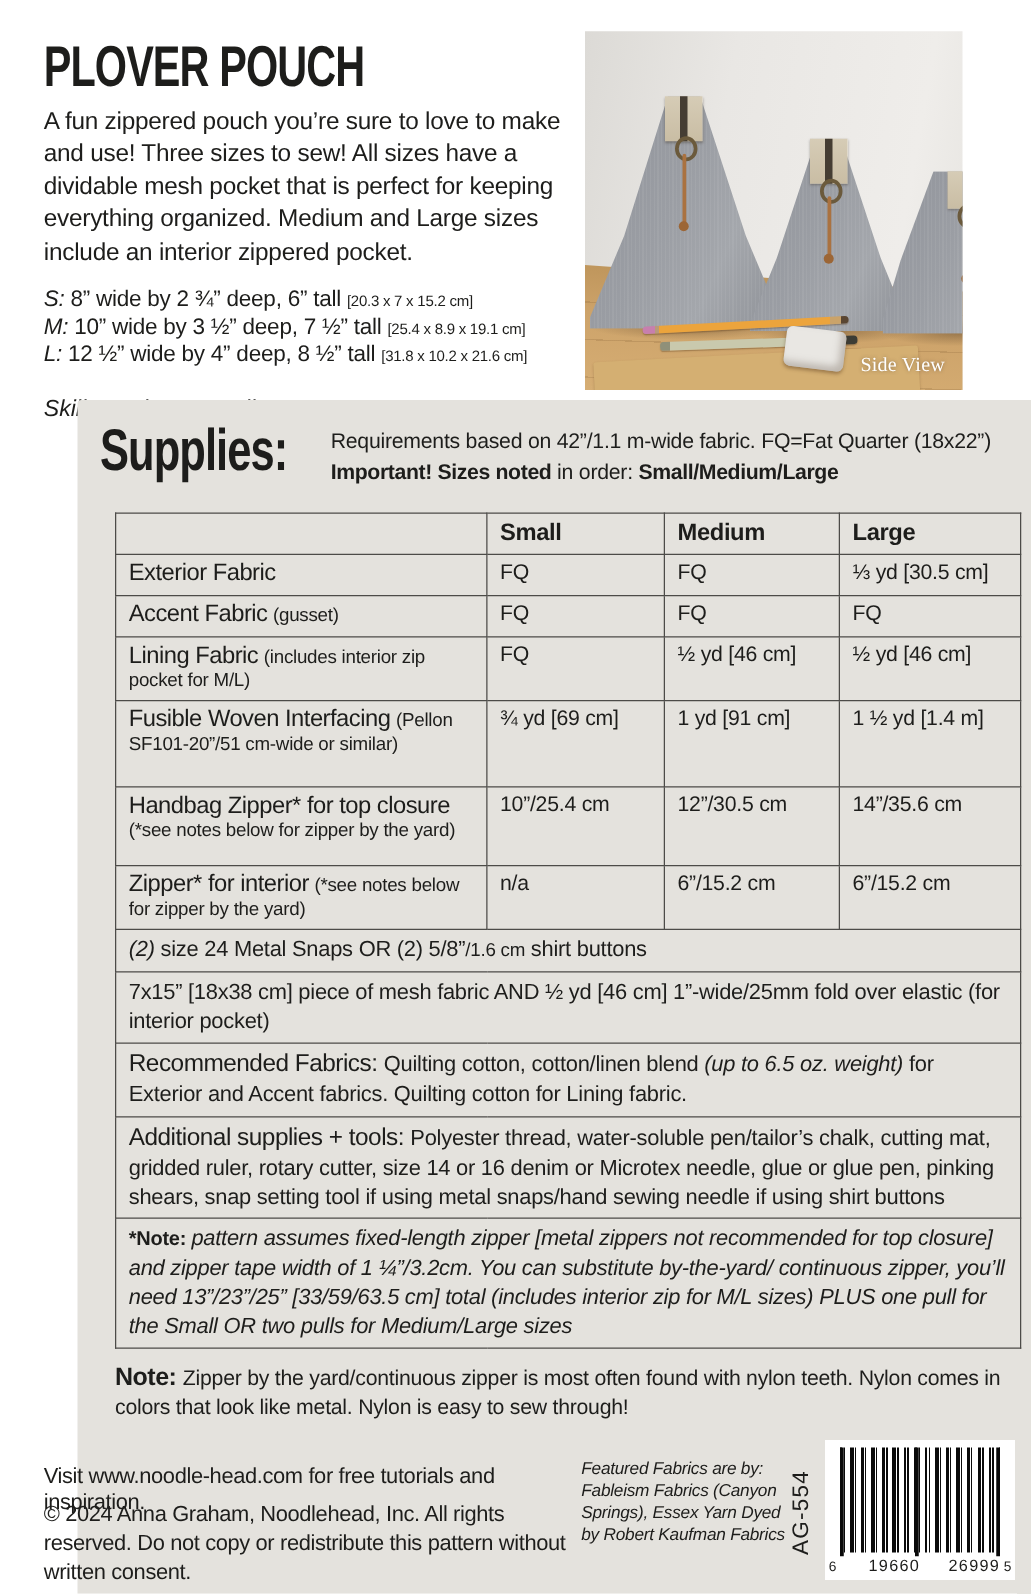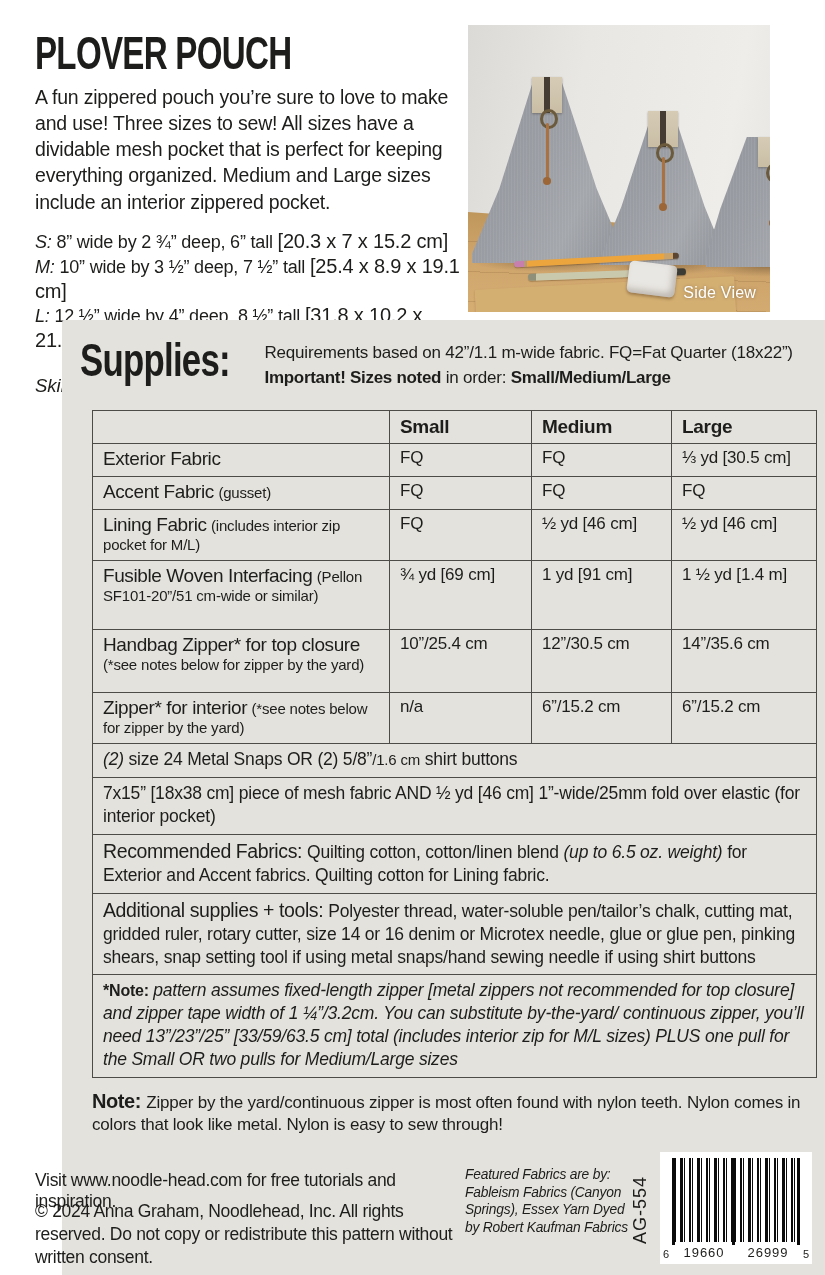--- a/index.html
+++ b/index.html
@@ -7,27 +7,27 @@
         font-family:"Liberation Sans","DejaVu Sans",sans-serif;color:#1d1d1b;}
 
   
   .intro{position:absolute;left:35px;top:30px;width:430px;}
   .title{font-weight:bold;font-size:46px;line-height:1;letter-spacing:-1px;
          transform:scaleX(0.72);transform-origin:left top;white-space:nowrap;margin:0 0 8px 0;}
   .desc{font-size:19.5px;line-height:1.34;letter-spacing:-0.2px;margin:0 0 14px 0;}
   .dims-head{font-size:18.5px;margin:0 0 2px 0;}
   .dim-line{font-size:18px;line-height:1.22;letter-spacing:-0.2px;}
   .dim-line .sz{font-style:italic;}
-  .dim-line .metric{font-size:20px;}
+  .dim-line .metric{font-size:12px;}
   .skill{font-size:18.5px;margin-top:22px;}
   .skill .lbl{font-style:italic;}
 
   
   .photo{position:absolute;left:468px;top:25px;width:302px;height:287px;overflow:hidden;
-         background:linear-gradient(100deg,#dcdad6 0%,#e9e7e4 35%,#efedea 80%,#e6e4e0 100%);}
+         background:linear-gradient(100deg,#dcdad6 0%,#e9e7e4 35%,#efedea 80%,#e6e4e0 100%);font-family:Liberation Serif, serif;}
   .floor{position:absolute;left:-30px;top:185px;width:440px;height:170px;
          transform:rotate(4deg);transform-origin:left top;
          background:linear-gradient(180deg,#bf965c 0,#cda36a 22%,#d6ae74 60%,#dcb77e 100%);}
   .floor .planks{position:absolute;inset:0;
          background:repeating-linear-gradient(178deg,rgba(110,75,35,.18) 0 1px,transparent 1px 30px);}
   .paper{position:absolute;left:8px;top:258px;width:260px;height:60px;background:#d4af72;
          transform:rotate(-3deg);border-radius:2px;box-shadow:0 1px 2px rgba(90,60,30,.3);}
   .pouch{position:absolute;}
   .pouch .body{position:absolute;inset:0;
         background:
@@ -109,21 +109,21 @@
   .barcode{position:absolute;left:660px;top:1152px;width:152px;height:112px;background:#ffffff;}
   .bars{position:absolute;left:12px;right:12px;top:6px;height:84px;
         background:repeating-linear-gradient(90deg,
           #0a0a0a 0 2px,#ffffff 2px 3px,#0a0a0a 3px 4px,#ffffff 4px 8px,
           #0a0a0a 8px 11px,#ffffff 11px 12px,#0a0a0a 12px 13px,#ffffff 13px 17px);}
   .guard{position:absolute;top:6px;width:3px;height:96px;background:#0a0a0a;}
   .g1{left:12px;} .g2{left:72px;} .g3{right:12px;}
   .bc-digits{position:absolute;left:0;right:0;bottom:4px;display:flex;align-items:flex-end;
              font-size:13px;letter-spacing:1px;}
   .bc-digits .d-edge{width:12px;text-align:center;font-size:11px;letter-spacing:0;}
-  .bc-digits .d-grp{flex:1;text-align:center;background:#ffffff;}
+  .bc-digits .d-grp{flex:1;text-align:right;background:#ffffff;}
 </style>
 </head>
 <body>
 
 <div class="page">
 
   <div class="intro">
     <h1 class="title">PLOVER POUCH</h1>
     <p class="desc">A fun zippered pouch you’re sure to love to make and use! Three sizes to sew! All sizes have a dividable mesh pocket that is perfect for keeping everything organized. Medium and Large sizes include an interior zippered pocket.</p>
     <div class="dim-line"><span class="sz">S:</span><span> 8” wide by 2 ¾” deep, 6” tall </span><span class="metric">[20.3 x 7 x 15.2 cm]</span></div>

